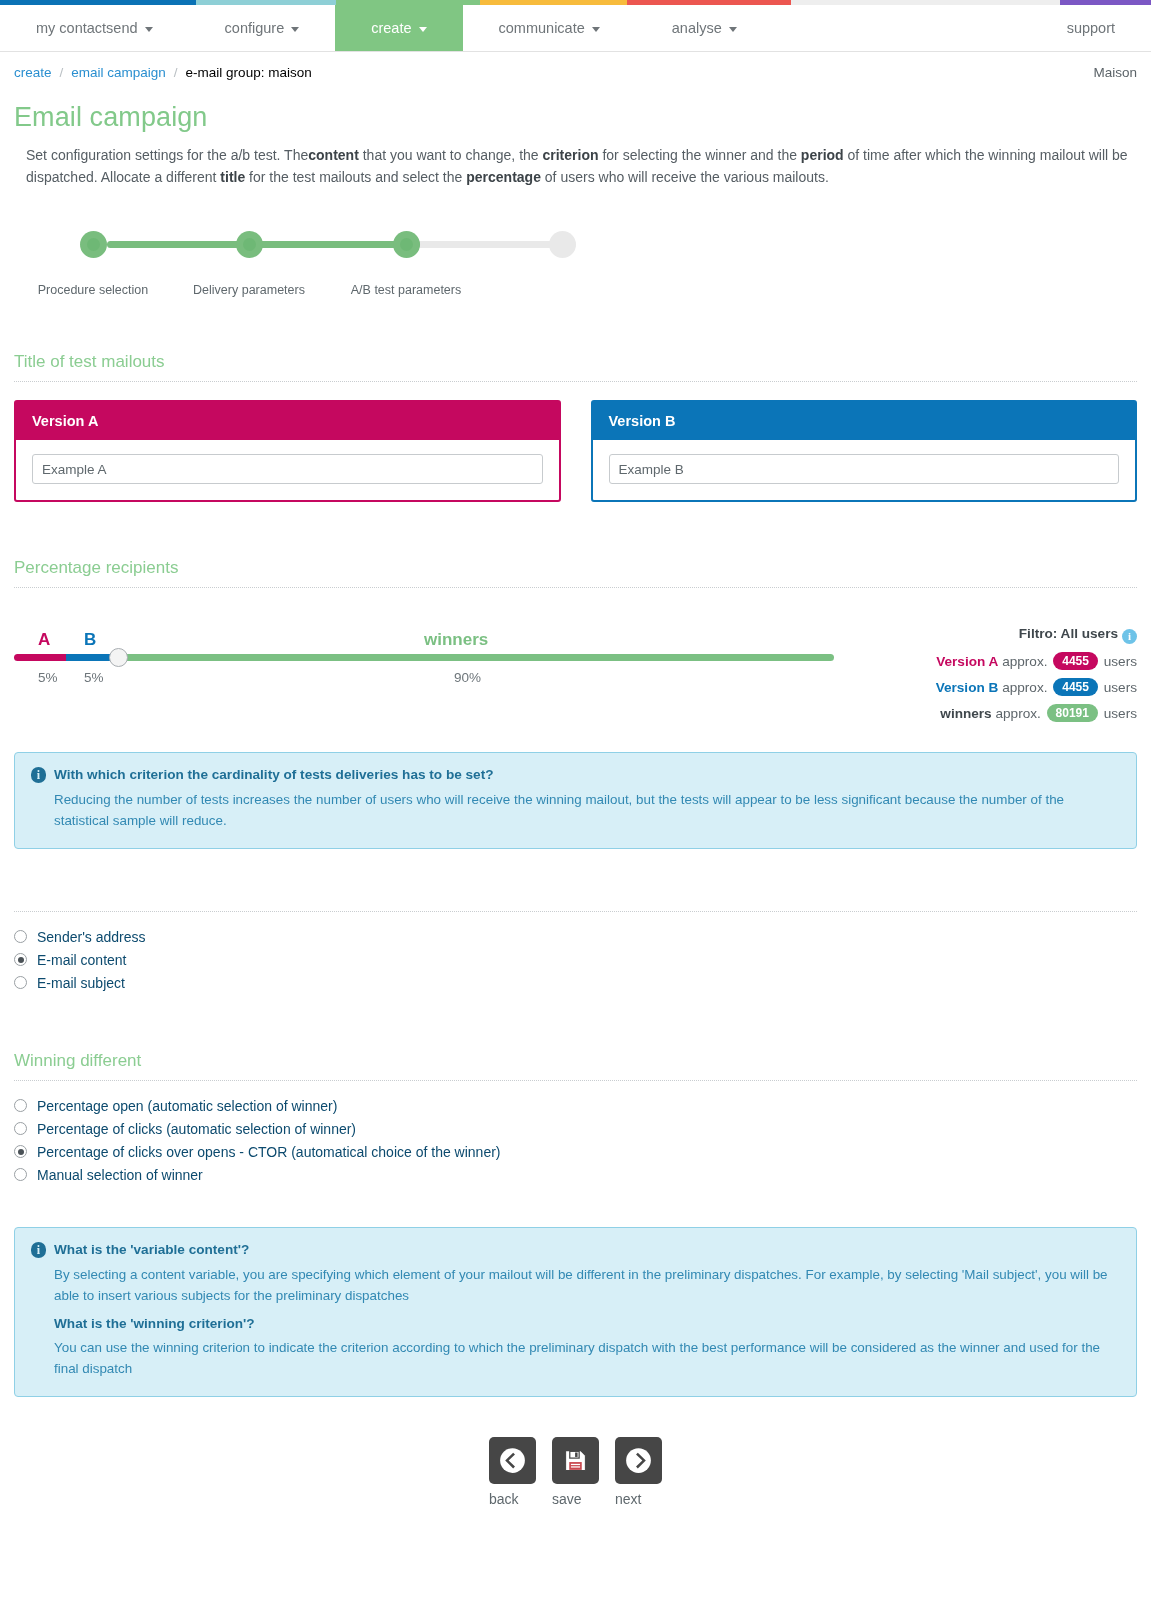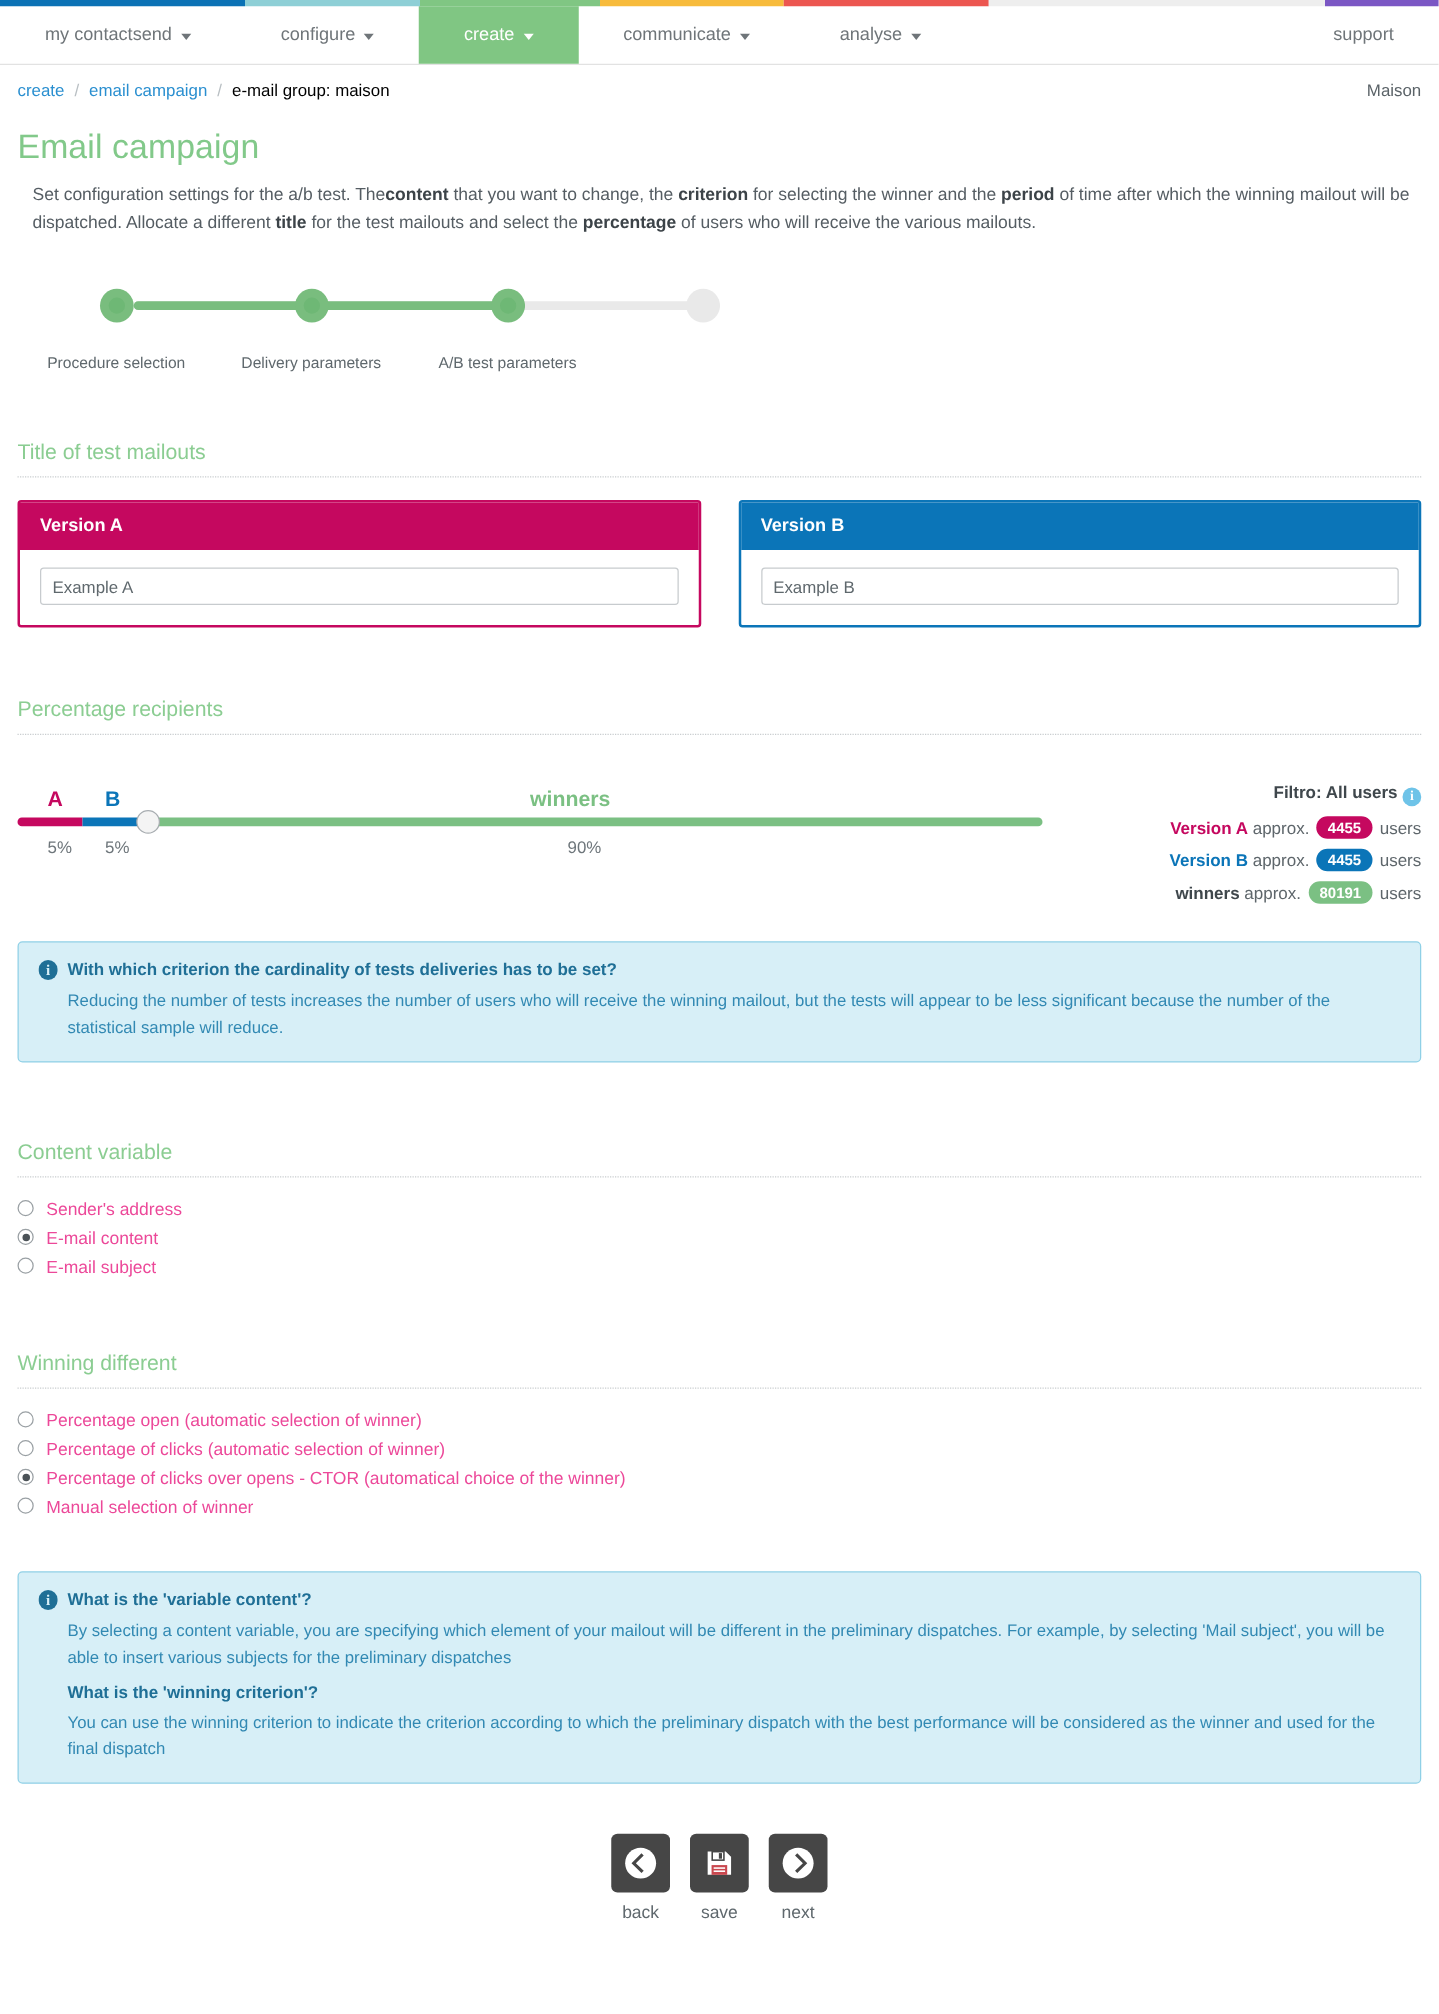--- a/index.html
+++ b/index.html
@@ -185,37 +185,37 @@
     border-radius:50%/45%;
     background:#1f6f96; color:#d7eff7;
     font-family:"Liberation Serif", serif;
     font-size:12px; font-weight:bold; line-height:16px; text-align:center;
   }
 
   
   .radios { margin-top:17px; }
   .radiorow {
     display:flex; align-items:center;
-    margin-bottom:7px; font-size:14px; color:#ec4899;
+    margin-bottom:7px; font-size:14px; color:#0c4a6e;
     cursor:pointer;
   }
   .rbtn {
     flex:0 0 auto;
     width:13px; height:13px; border-radius:50%;
     border:1px solid #9aa0a4; background:#fff;
     margin-right:10px; position:relative;
   }
   .rbtn.on::after {
     content:""; position:absolute; left:2.5px; top:2.5px;
     width:6px; height:6px; border-radius:50%; background:#4b5257;
   }
 
   
   .btnbar { display:flex; justify-content:center; gap:16px; margin:40px 0 26px 0; }
-  .btncell { text-align:center; }
+  .btncell { }
   .bigbtn {
     width:47px; height:47px; border-radius:5px;
     background:#464646;
     display:flex; align-items:center; justify-content:center;
     cursor:pointer;
   }
   .bigbtn svg { display:block; }
   .btnlabel { margin-top:7px; font-size:14px; color:#5f686d; }
 </style>
 </head>
@@ -363,21 +363,20 @@
     <div class="alert">
       <div class="atitle">
         <span class="glyph-i">i</span>
         <span>With which criterion the cardinality of tests deliveries has to be set?</span>
       </div>
       <div class="abody">Reducing the number of tests increases the number of users who will receive the winning mailout, but the tests will appear to be less significant because the number of the statistical sample will reduce.</div>
     </div>
   </div>
 
   <div class="sec" style="margin-top:62px">
-    <div class="sechead">Content variable</div>
     <div class="secrule"></div>
     <div class="radios">
       <div class="radiorow">
         <span class="rbtn"></span>
         <span>Sender's address</span>
       </div>
       <div class="radiorow">
         <span class="rbtn on"></span>
         <span>E-mail content</span>
       </div>

